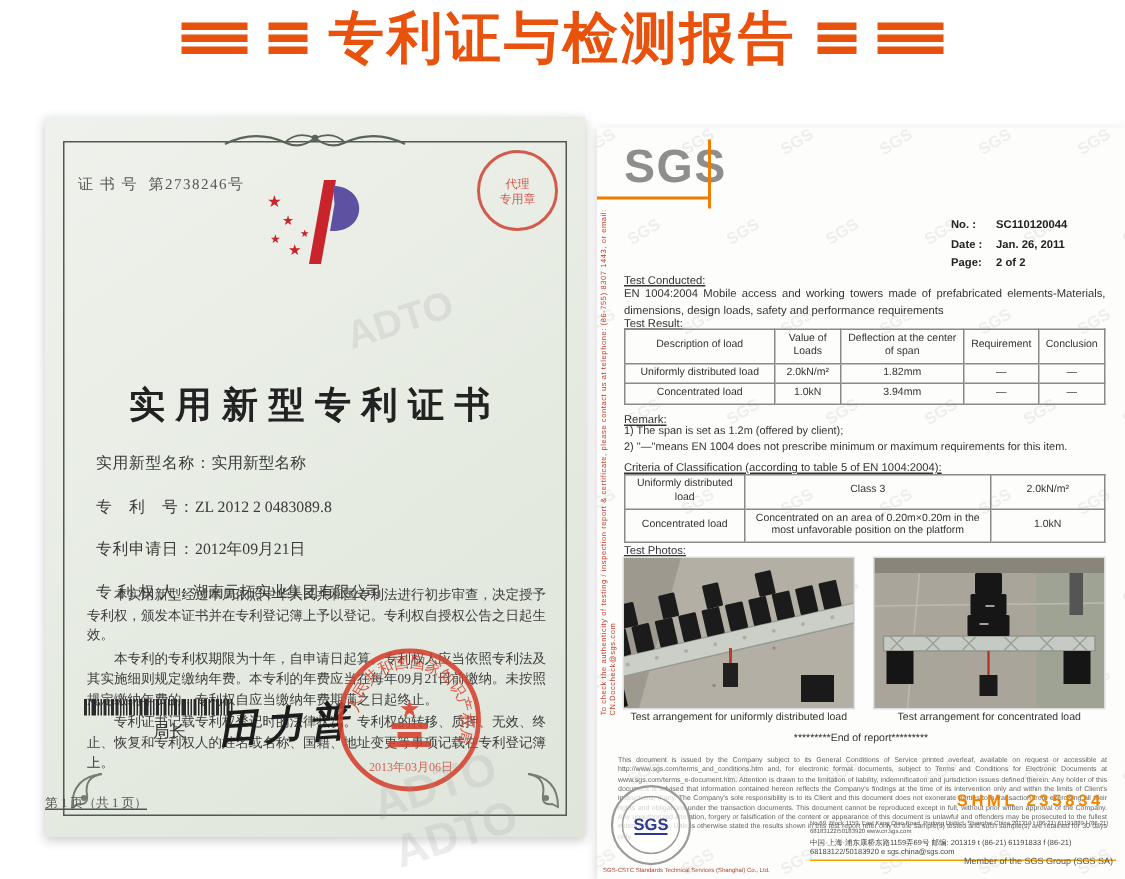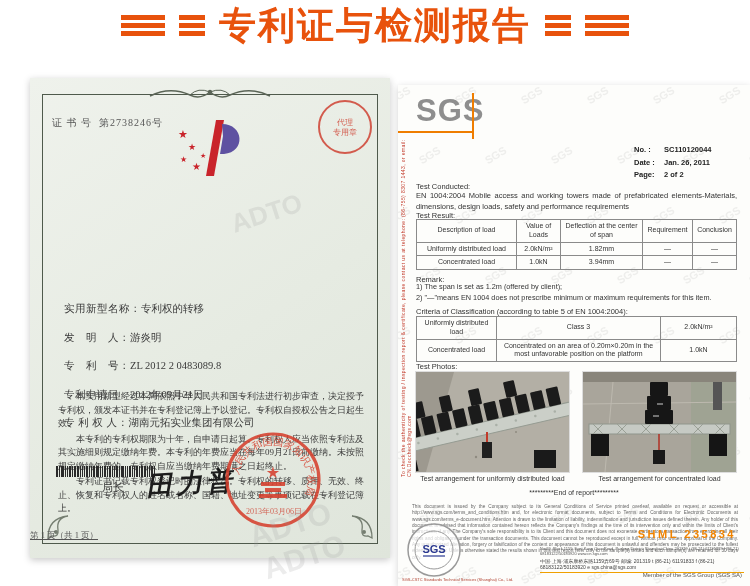--- a/index.html
+++ b/index.html
@@ -57,21 +57,21 @@
              font-size:5px;color:#c23a2a;max-height:340px;overflow:hidden;letter-spacing:.4px;}
   .sgs-logo{position:absolute;left:18px;top:8px;font-size:31px;font-weight:bold;color:#8e8e8e;
             letter-spacing:1px;}
   .sgs-hline{position:absolute;left:0px;top:46px;width:76px;height:2px;background:#ef7d00;}
   .sgs-vline{position:absolute;left:74px;top:8px;width:2px;height:46px;background:#ef7d00;}
   .report-title{position:absolute;left:0;right:0;top:44px;text-align:center;font-size:13px;
                 font-weight:bold;letter-spacing:2px;color:#222;}
   .meta{position:absolute;left:236px;top:60px;font-size:7.5px;font-weight:bold;color:#222;}
   .meta div{margin-bottom:3.5px;display:flex;}
   .meta .ml{width:30px;}
-  .sec-label{position:absolute;font-size:7.5px;color:#333;}
+  .sec-label{position:absolute;font-size:7.5px;color:#333;text-decoration:underline;}
   .body-par{position:absolute;left:18px;right:13px;font-size:7.5px;line-height:1.45;
             text-align:justify;color:#333;}
   table.sgs-t{border-collapse:collapse;font-size:7px;color:#333;}
   table.sgs-t th,table.sgs-t td{border:1px solid #8a8a8a;padding:2px 3px;text-align:center;
             font-weight:normal;line-height:1.25;}
   .t-result{position:absolute;left:18px;top:134px;width:320px;table-layout:fixed;}
   .t-criteria{position:absolute;left:18px;top:231px;width:320px;table-layout:fixed;}
   .remarks{position:absolute;left:18px;right:13px;top:197px;font-size:7.3px;line-height:1.5;color:#333;}
   .photos{position:absolute;left:18px;top:287px;width:320px;display:flex;gap:14px;}
   .photo{width:153px;height:100px;background:#b3afa5;position:relative;overflow:hidden;
@@ -149,24 +149,24 @@
       <path d="M44 4 L52 4 L42 60 L34 60 Z" fill="#c9242b"></path>
       <path d="M50 8 C72 8 74 36 52 38 L48 38 L51 20 Z" fill="#5e51a1"></path>
     </svg>
 
     <svg class="agency-stamp" width="58" height="58" viewBox="0 0 58 58">
       <circle cx="29" cy="29" r="26" fill="none" stroke="#cf4233" stroke-width="2"></circle>
       <text x="29" y="27" text-anchor="middle" font-size="8" fill="#cf4233">代理</text>
       <text x="29" y="37" text-anchor="middle" font-size="8" fill="#cf4233">专用章</text>
     </svg>
 
+    <div class="pat-title">实用新型专利证书</div>
 
     <div class="pat-fields" style="top:224px;">
-      <div class="pat-field"><span class="fl">实用新型名称：</span><span>专利权的转移</span></div>
-      <div class="pat-field"><span class="fl">发　明　人：</span><span>游炎明</span></div>
+      <div class="pat-field"><span class="fl">实用新型名称：</span><span>实用新型名称</span></div>
       <div class="pat-field"><span class="fl">专　利　号：</span><span>ZL 2012 2 0483089.8</span></div>
       <div class="pat-field"><span class="fl">专利申请日：</span><span>2012年09月21日</span></div>
       <div class="pat-field"><span class="fl">专 利 权 人：</span><span>湖南元拓实业集团有限公司</span></div>
     </div>
 
     <div class="pat-paras" style="top:312px;">
       <p>本实用新型经过本局依照中华人民共和国专利法进行初步审查，决定授予专利权，颁发本证书并在专利登记簿上予以登记。专利权自授权公告之日起生效。</p>
       <p>本专利的专利权期限为十年，自申请日起算。专利权人应当依照专利法及其实施细则规定缴纳年费。本专利的年费应当在每年09月21日前缴纳。未按照规定缴纳年费的，专利权自应当缴纳年费期满之日起终止。</p>
       <p>专利证书记载专利权登记时的法律状况。专利权的转移、质押、无效、终止、恢复和专利权人的姓名或名称、国籍、地址变更等事项记载在专利登记簿上。</p>
     </div>

